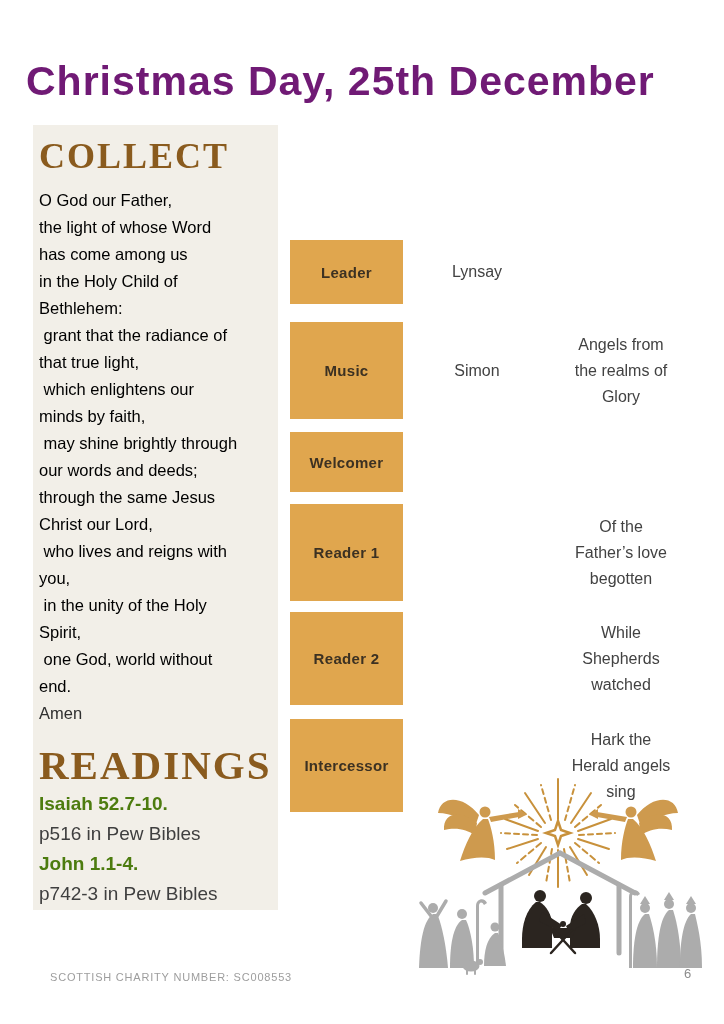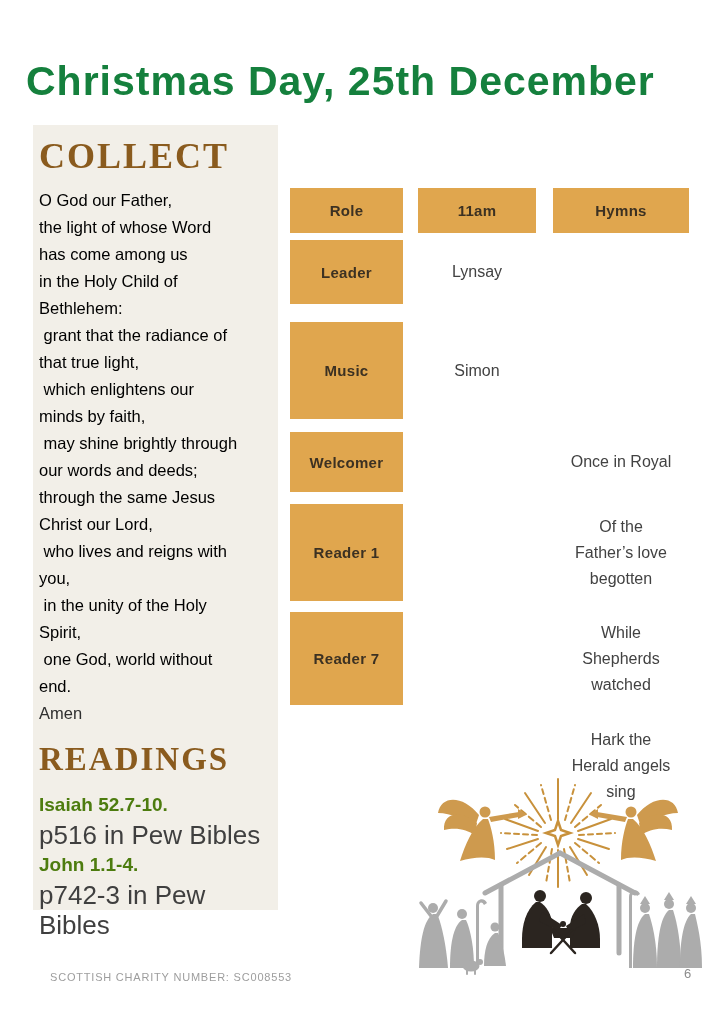--- a/index.html
+++ b/index.html
@@ -4,47 +4,47 @@
 <style>
   * { margin: 0; padding: 0; box-sizing: border-box; }
   html,body { background:#ffffff; }
   body { font-family: "Liberation Sans", sans-serif; }
   .page { position: relative; width: 724px; height: 1024px; background: #ffffff; overflow: hidden; }
 
   
   .page-title {
     position: absolute; left: 26px; top: 58px;
     font-size: 41px; font-weight: 700; letter-spacing: 1px;
-    color: #15803d;
+    color: #701a75;
   }
   .rota-heading {
     position: absolute; left: 289px; top: 120px;
     font-size: 39px; font-weight: 700; letter-spacing: 2px;
     color: #7B5229;
   }
 
   
   .left-panel {
     position: absolute; left: 33px; top: 125px; width: 245px; height: 785px;
     background: #F2EFE8; padding: 10px 5px 10px 6px;
   }
   .collect-heading, .readings-heading {
     font-family: "Liberation Serif", serif; font-weight: 700;
     color: #8A5B1E; letter-spacing: 2px;
   }
   .collect-heading { font-size: 36px; margin-bottom: 6px; }
-  .readings-heading { font-size: 33px; margin-top: 14px; margin-bottom: 12px; }
+  .readings-heading { font-size: 41px; margin-top: 14px; }
   .collect-body {
     font-size: 16.5px; line-height: 27px; color: #000000;
     white-space: pre-wrap;
     margin-top: 10px;
   }
   .amen { font-size: 16.5px; line-height: 27px; font-weight: 400; color: #2F2F2F; }
   .reading-ref { font-size: 19px; font-weight: 700; color: #4d7c0f; line-height: 30px; }
-  .reading-page { font-size: 26px; color: #3F3F3F; line-height: 30px; }
+  .reading-page { font-size: 19px; color: #3F3F3F; line-height: 30px; }
 
   
   .rota { position: absolute; left: 290px; top: 188px; width: 412px; height: 722px; z-index: 2; }
   .rrow { position: absolute; left: 0; width: 412px; }
   .cell { position: absolute; top: 0; height: 100%; display: flex; align-items: center; justify-content: center; text-align: center; }
   .gold-box { background: #E0A64E; color: #3C3122; font-weight: 700; font-size: 15px; letter-spacing: 0.3px; }
   .role-col { left: 0; width: 113px; }
   .time-col { left: 128px; width: 118px; }
   .hymn-col { left: 240px; width: 182px; }
   .hymn-hdr-col { left: 263px; width: 136px; }
@@ -98,70 +98,64 @@
       <div class="reading-page">p516 in Pew Bibles</div>
     </div>
     <div>
       <div class="reading-ref">John 1.1-4.</div>
       <div class="reading-page">p742-3 in Pew Bibles</div>
     </div>
   </div>
 
   <div class="rota">
 
-    <div class="rrow" style="top:0;height:45px;">
-      <div class="cell gold-box role-col">
-          <span>Role</span>
-        </div>
-      <div class="cell gold-box time-col">
-          <span>11am</span>
-        </div>
-      <div class="cell gold-box hymn-hdr-col">
-          <span>Hymns</span>
-        </div>
-    </div>
 
     <div class="rrow" style="top:52px;height:64px;">
       <div class="cell gold-box role-col">
           <span>Leader</span>
         </div>
       <div class="cell plain-text time-col"><span>Lynsay</span></div>
     </div>
     <div class="rrow" style="top:134px;height:97px;">
       <div class="cell gold-box role-col">
           <span>Music</span>
         </div>
       <div class="cell plain-text time-col"><span>Simon</span></div>
+      <div class="cell plain-text hymn-col"><span>Angels from
+the realms of
+Glory</span></div>
     </div>
     <div class="rrow" style="top:244px;height:60px;">
       <div class="cell gold-box role-col">
           <span>Welcomer</span>
         </div>
       <div class="cell plain-text time-col"><span></span></div>
-      <div class="cell plain-text hymn-col"><span>Once in Royal</span></div>
     </div>
     <div class="rrow" style="top:316px;height:97px;">
       <div class="cell gold-box role-col">
           <span>Reader 1</span>
         </div>
       <div class="cell plain-text time-col"><span></span></div>
       <div class="cell plain-text hymn-col"><span>Of the
 Father’s love
 begotten</span></div>
     </div>
     <div class="rrow" style="top:424px;height:93px;">
       <div class="cell gold-box role-col">
-          <span>Reader 7</span>
+          <span>Reader 2</span>
         </div>
       <div class="cell plain-text time-col"><span></span></div>
       <div class="cell plain-text hymn-col"><span>While
 Shepherds
 watched</span></div>
     </div>
     <div class="rrow" style="top:531px;height:93px;">
+      <div class="cell gold-box role-col">
+          <span>Intercessor</span>
+        </div>
       <div class="cell plain-text time-col"><span></span></div>
       <div class="cell plain-text hymn-col"><span>Hark the
 Herald angels
 sing</span></div>
     </div>
     <div class="rrow" style="top:636px;height:44px;">
       <div class="cell plain-text time-col"><span></span></div>
       <div class="cell plain-text hymn-col"><span></span></div>
     </div>
   </div>

